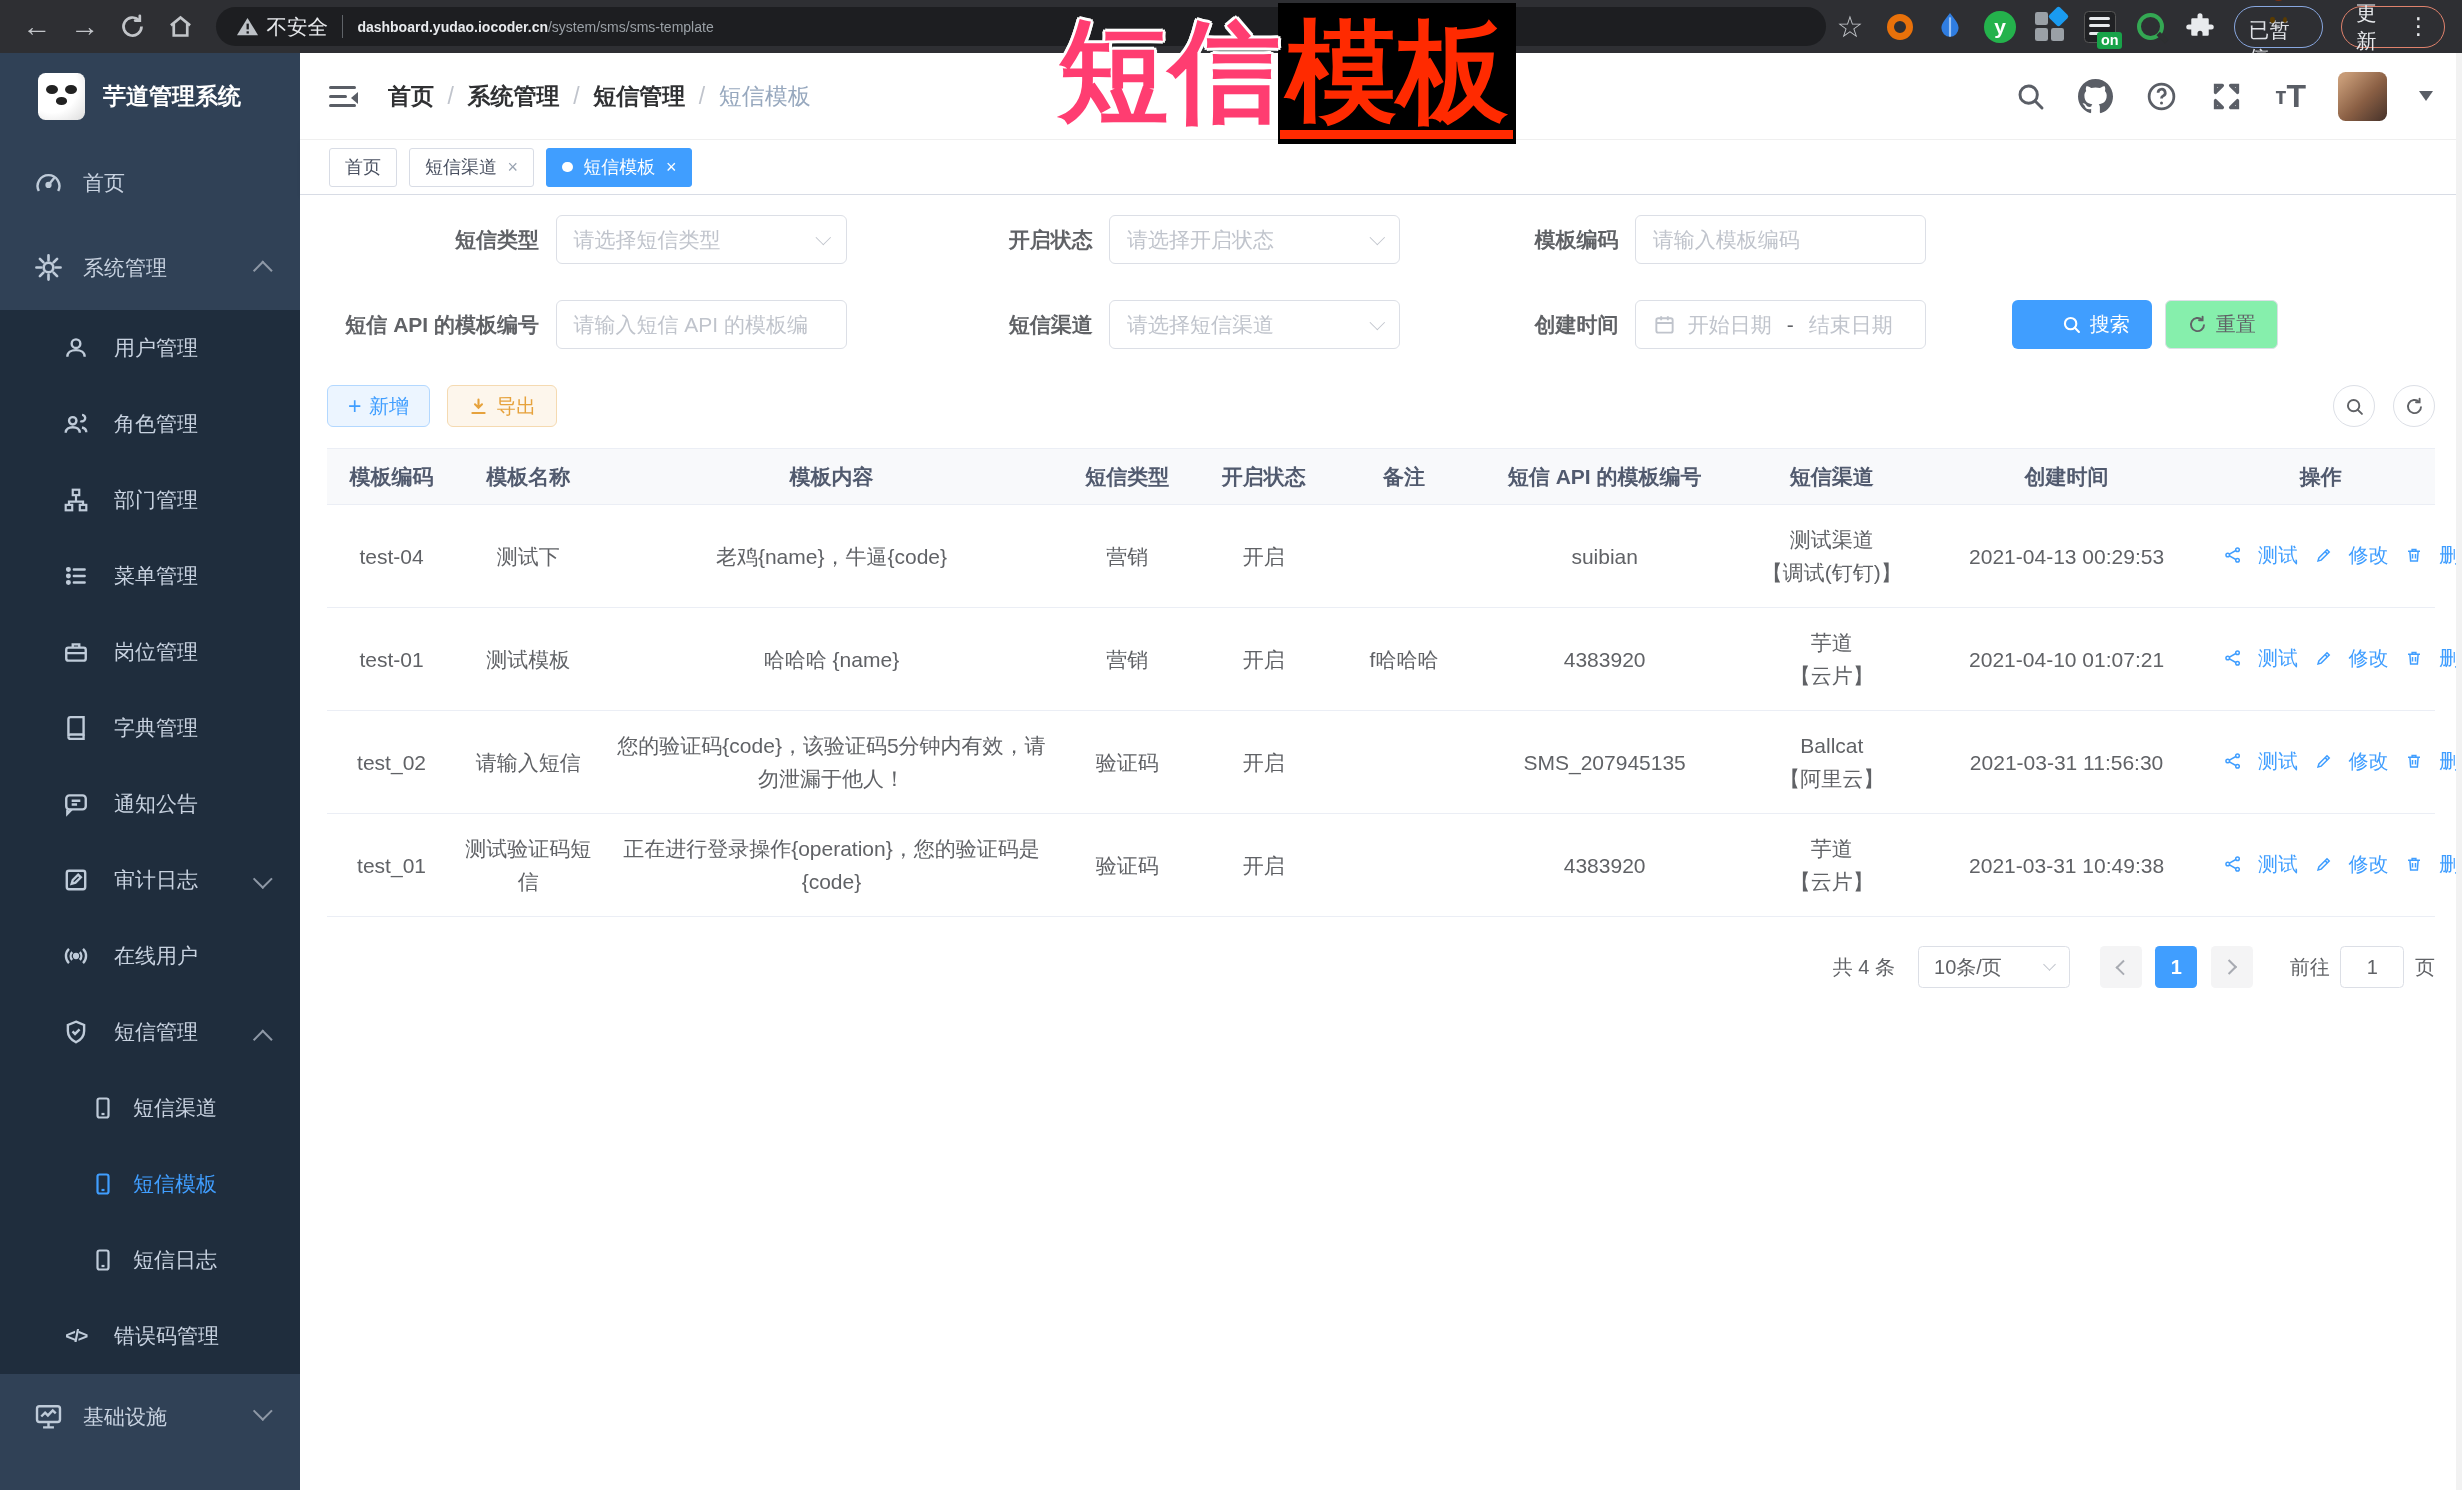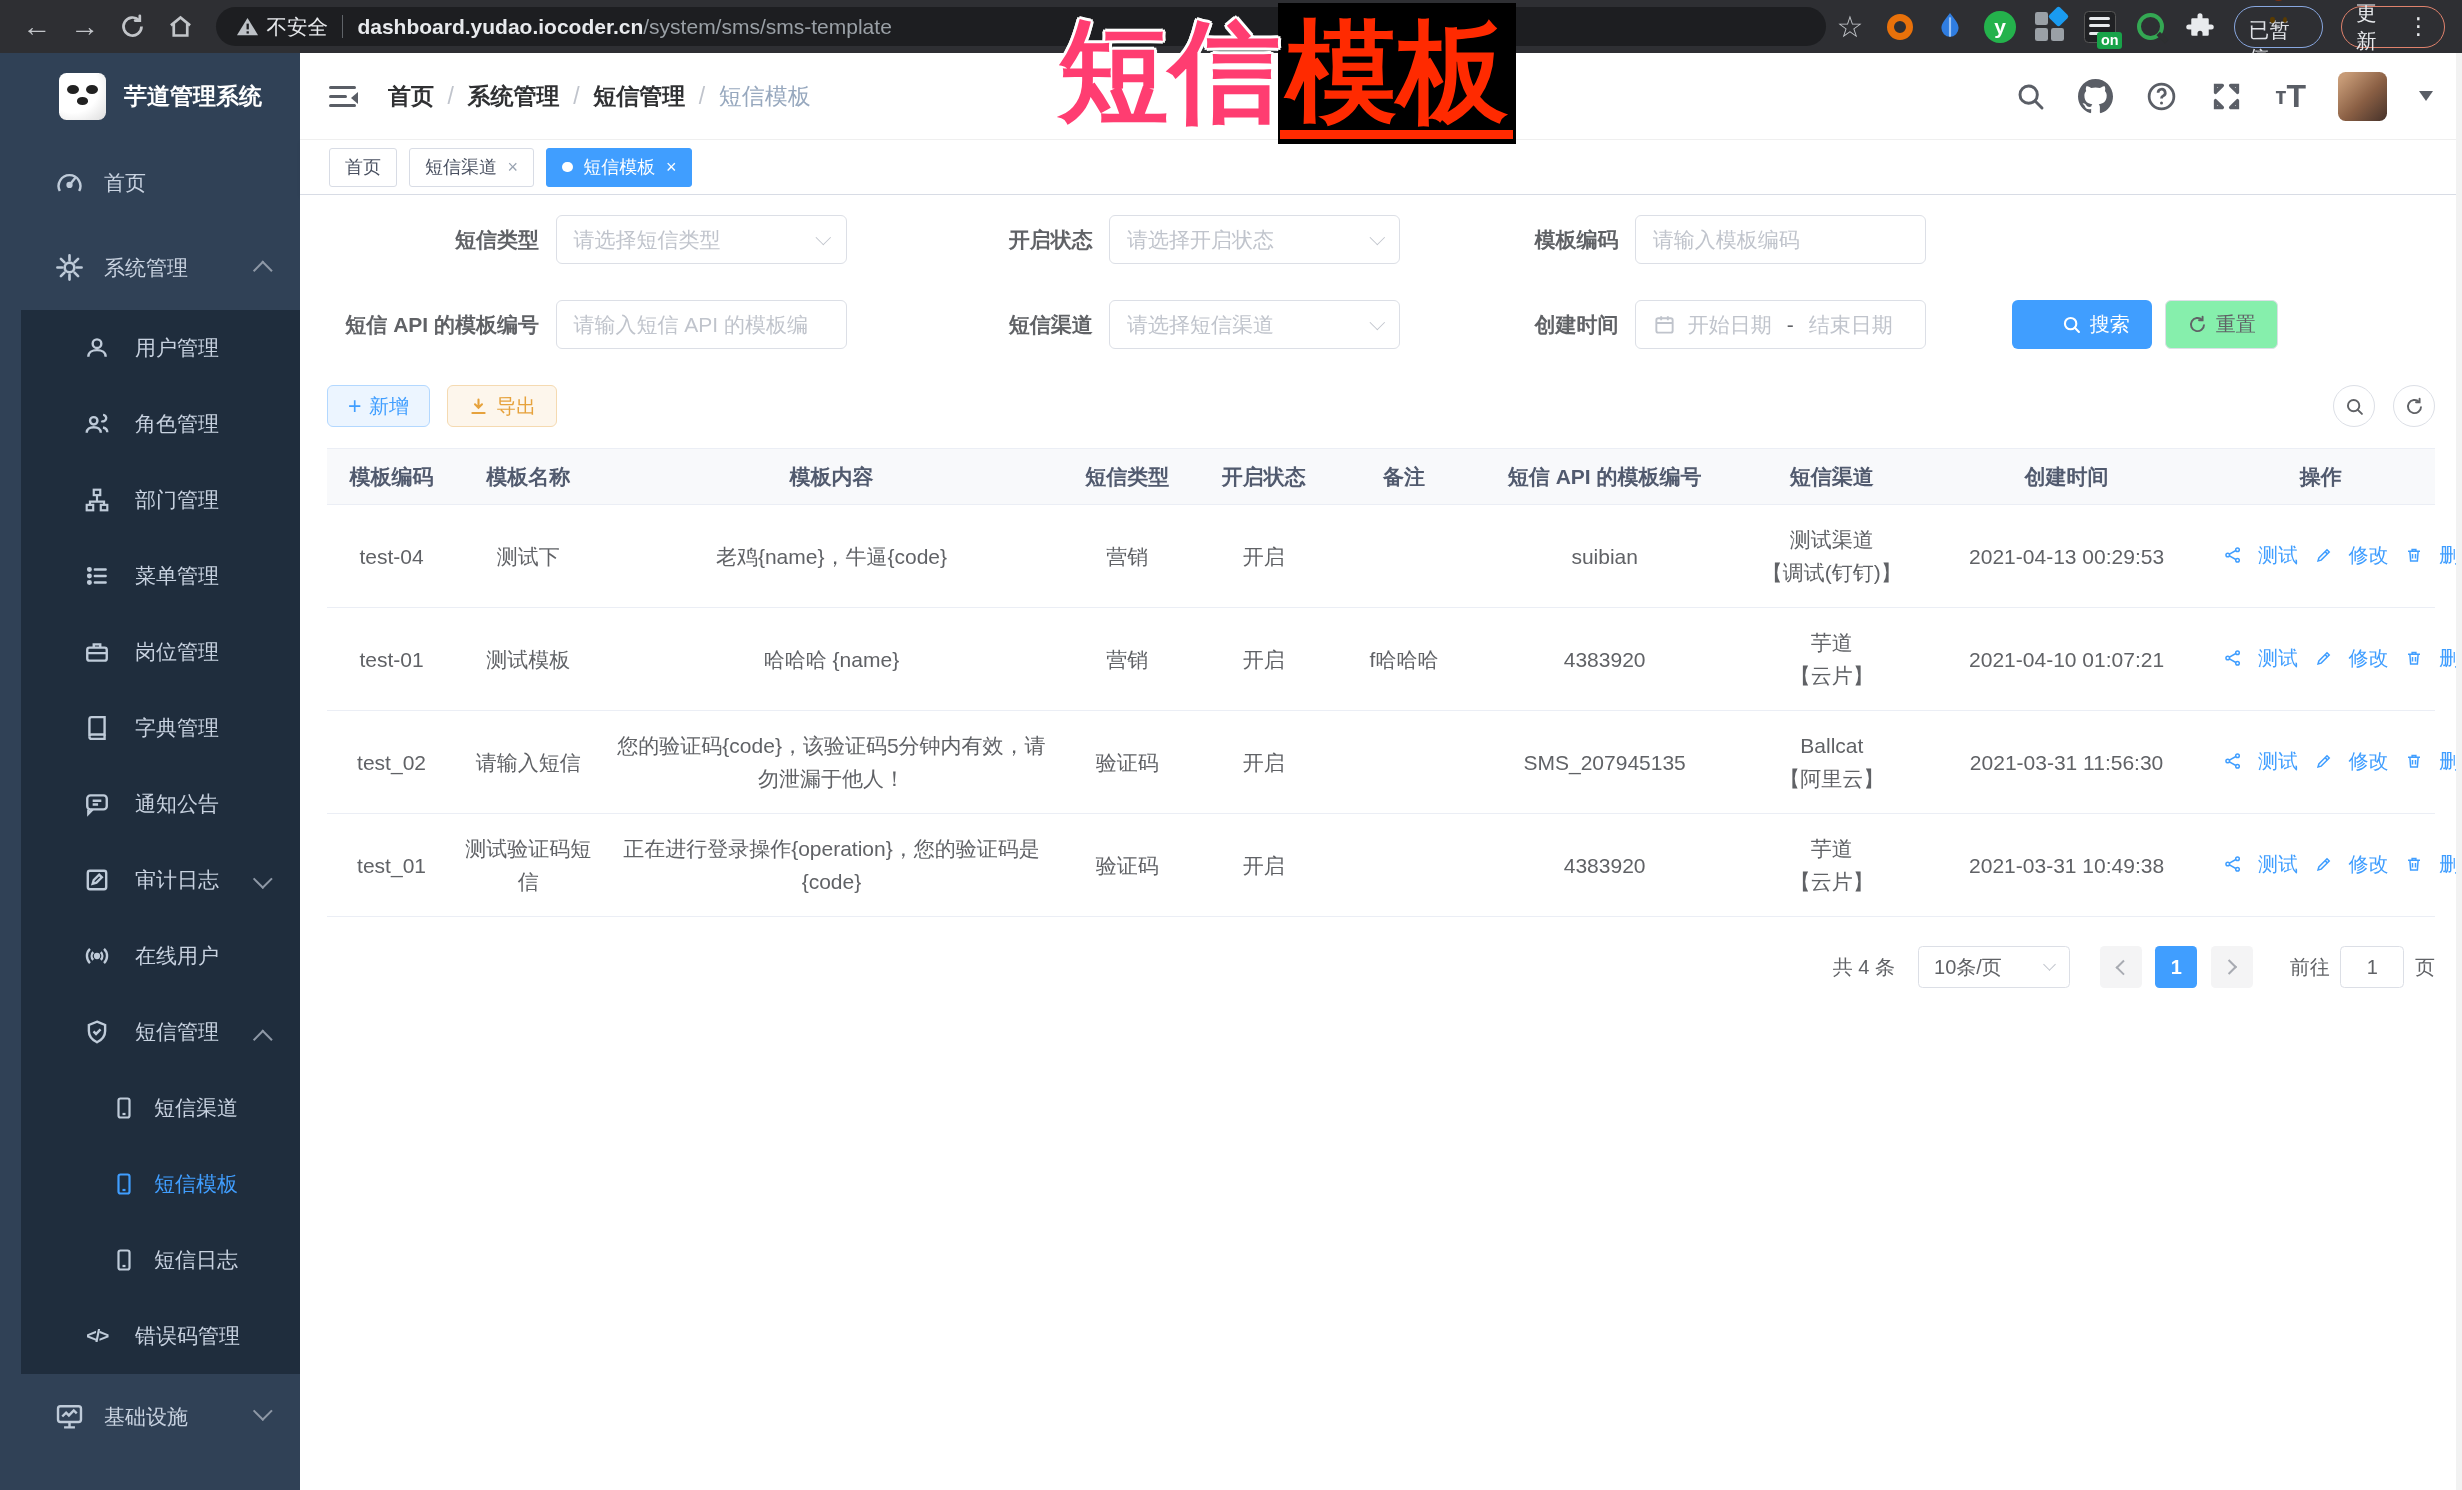--- a/index.html
+++ b/index.html
@@ -5,21 +5,21 @@
   * { margin:0; padding:0; box-sizing:border-box; }
   html,body { width:2462px; height:1490px; overflow:hidden; font-family:"Liberation Sans","DejaVu Sans",sans-serif; background:#fff; }
   svg { display:block; }
 
   
   .browser { height:53px; background:#2e2f33; display:flex; align-items:center; padding:0 16.7px; gap:7.6px; }
   .nav-ic { width:41px; height:41px; display:flex; align-items:center; justify-content:center; color:#c2c5c9; font-size:29px; border-radius:50%; }
   .url-pill { height:39px; width:1637px; background:#1d1e21; border-radius:20px; display:flex; align-items:center; padding:0 20px; margin-left:7.6px; }
   .sec-label { color:#e8eaed; font-size:20.5px; margin:0 13.6px 0 7.6px; }
   .url-div { width:0.8px; height:23px; background:#5f6368; margin-right:15px; }
-  .url-text { font-size:21px; color:#e8eaed; font-weight:700; }
+  .url-text { font-size:14px; color:#e8eaed; font-weight:700; }
   .url-path { color:#9aa0a6; font-weight:400; }
   .brw-right { margin-left:auto; display:flex; align-items:center; gap:18px; }
   .ext { width:33px; height:33px; display:flex; align-items:center; justify-content:center; }
   .ring { width:26px; height:26px; border:7.6px solid #e8710a; border-radius:50%; }
   .ycirc { width:32px; height:32px; background:#24b24c; border-radius:50%; color:#fff; font-size:21px; font-weight:700; display:flex; align-items:center; justify-content:center; }
   .grid4 { position:relative; width:30px; height:30px; }
   .grid4 i { position:absolute; width:13px; height:13px; background:#9aa0a6; border-radius:2.3px; }
   .grid4 i:nth-child(1){left:0;top:0}.grid4 i:nth-child(2){left:0;top:16.7px}.grid4 i:nth-child(3){left:16.7px;top:16.7px}
   .grid4 .dia { position:absolute; right:-1.5px; top:-3px; width:15px; height:15px; background:#1a9bf0; transform:rotate(45deg); border-radius:2.3px; }
   .onlist { position:relative; width:32px; height:32px; background:#202124; border:1.5px solid #555; border-radius:4.5px; padding:5.3px 4.5px; display:flex; flex-direction:column; gap:4.5px; }
@@ -31,21 +31,21 @@
   .pill.paused { border:1.5px solid #88a7e0; color:#dfe1e5;flex-direction:column; }
   .pill.update { border:1.5px solid #e0826c; color:#e8eaed; gap:12px; }
   .face { width:32px; height:32px; background:radial-gradient(circle at 50% 42%,#ffd84d 65%,#f0b400); border-radius:50%; position:relative; }
   .face i { position:absolute; width:4.5px; height:6px; background:#5a3b00; border-radius:50%; top:10px; }
   .face i.l{left:7.6px}.face i.r{right:7.6px}
   .face b { position:absolute; left:8.3px; bottom:5.3px; width:15px; height:9px; background:#7a2f12; border-radius:0 0 15px 15px; }
   .dots3 { color:#e8eaed; font-size:23px; letter-spacing:0.8px; }
 
   
   .app { display:flex; height:1437px; }
-  .sidebar { width:300px; background:#304156; flex:none; display:flex; flex-direction:column;padding-left:21px; }
+  .sidebar { width:300px; background:#304156; flex:none; display:flex; flex-direction:column; }
   .app-right { flex:1; display:flex; flex-direction:column; background:#fff; min-width:0; }
 
   
   .logo-row { height:87px; display:flex; align-items:center; padding-left:38px; gap:18px; }
   .logo-img { width:47px; height:47px; border-radius:7.6px; background:radial-gradient(circle at 30% 30%,#fff 55%,#dcdcdc); position:relative; flex:none; }
   .logo-img i { position:absolute; width:12px; height:9px; background:#222; border-radius:50%; top:12px; }
   .logo-img i.l{left:7.6px}.logo-img i.r{right:7.6px}
   .logo-img b { position:absolute; left:18px; top:24px; width:10.6px; height:7.6px; background:#222; border-radius:50%; }
   .logo-title { color:#fff; font-size:23px; font-weight:700; }
   .mi { display:flex; align-items:center; color:#c8d2e0; font-size:21px; position:relative; cursor:pointer; flex:none; }

